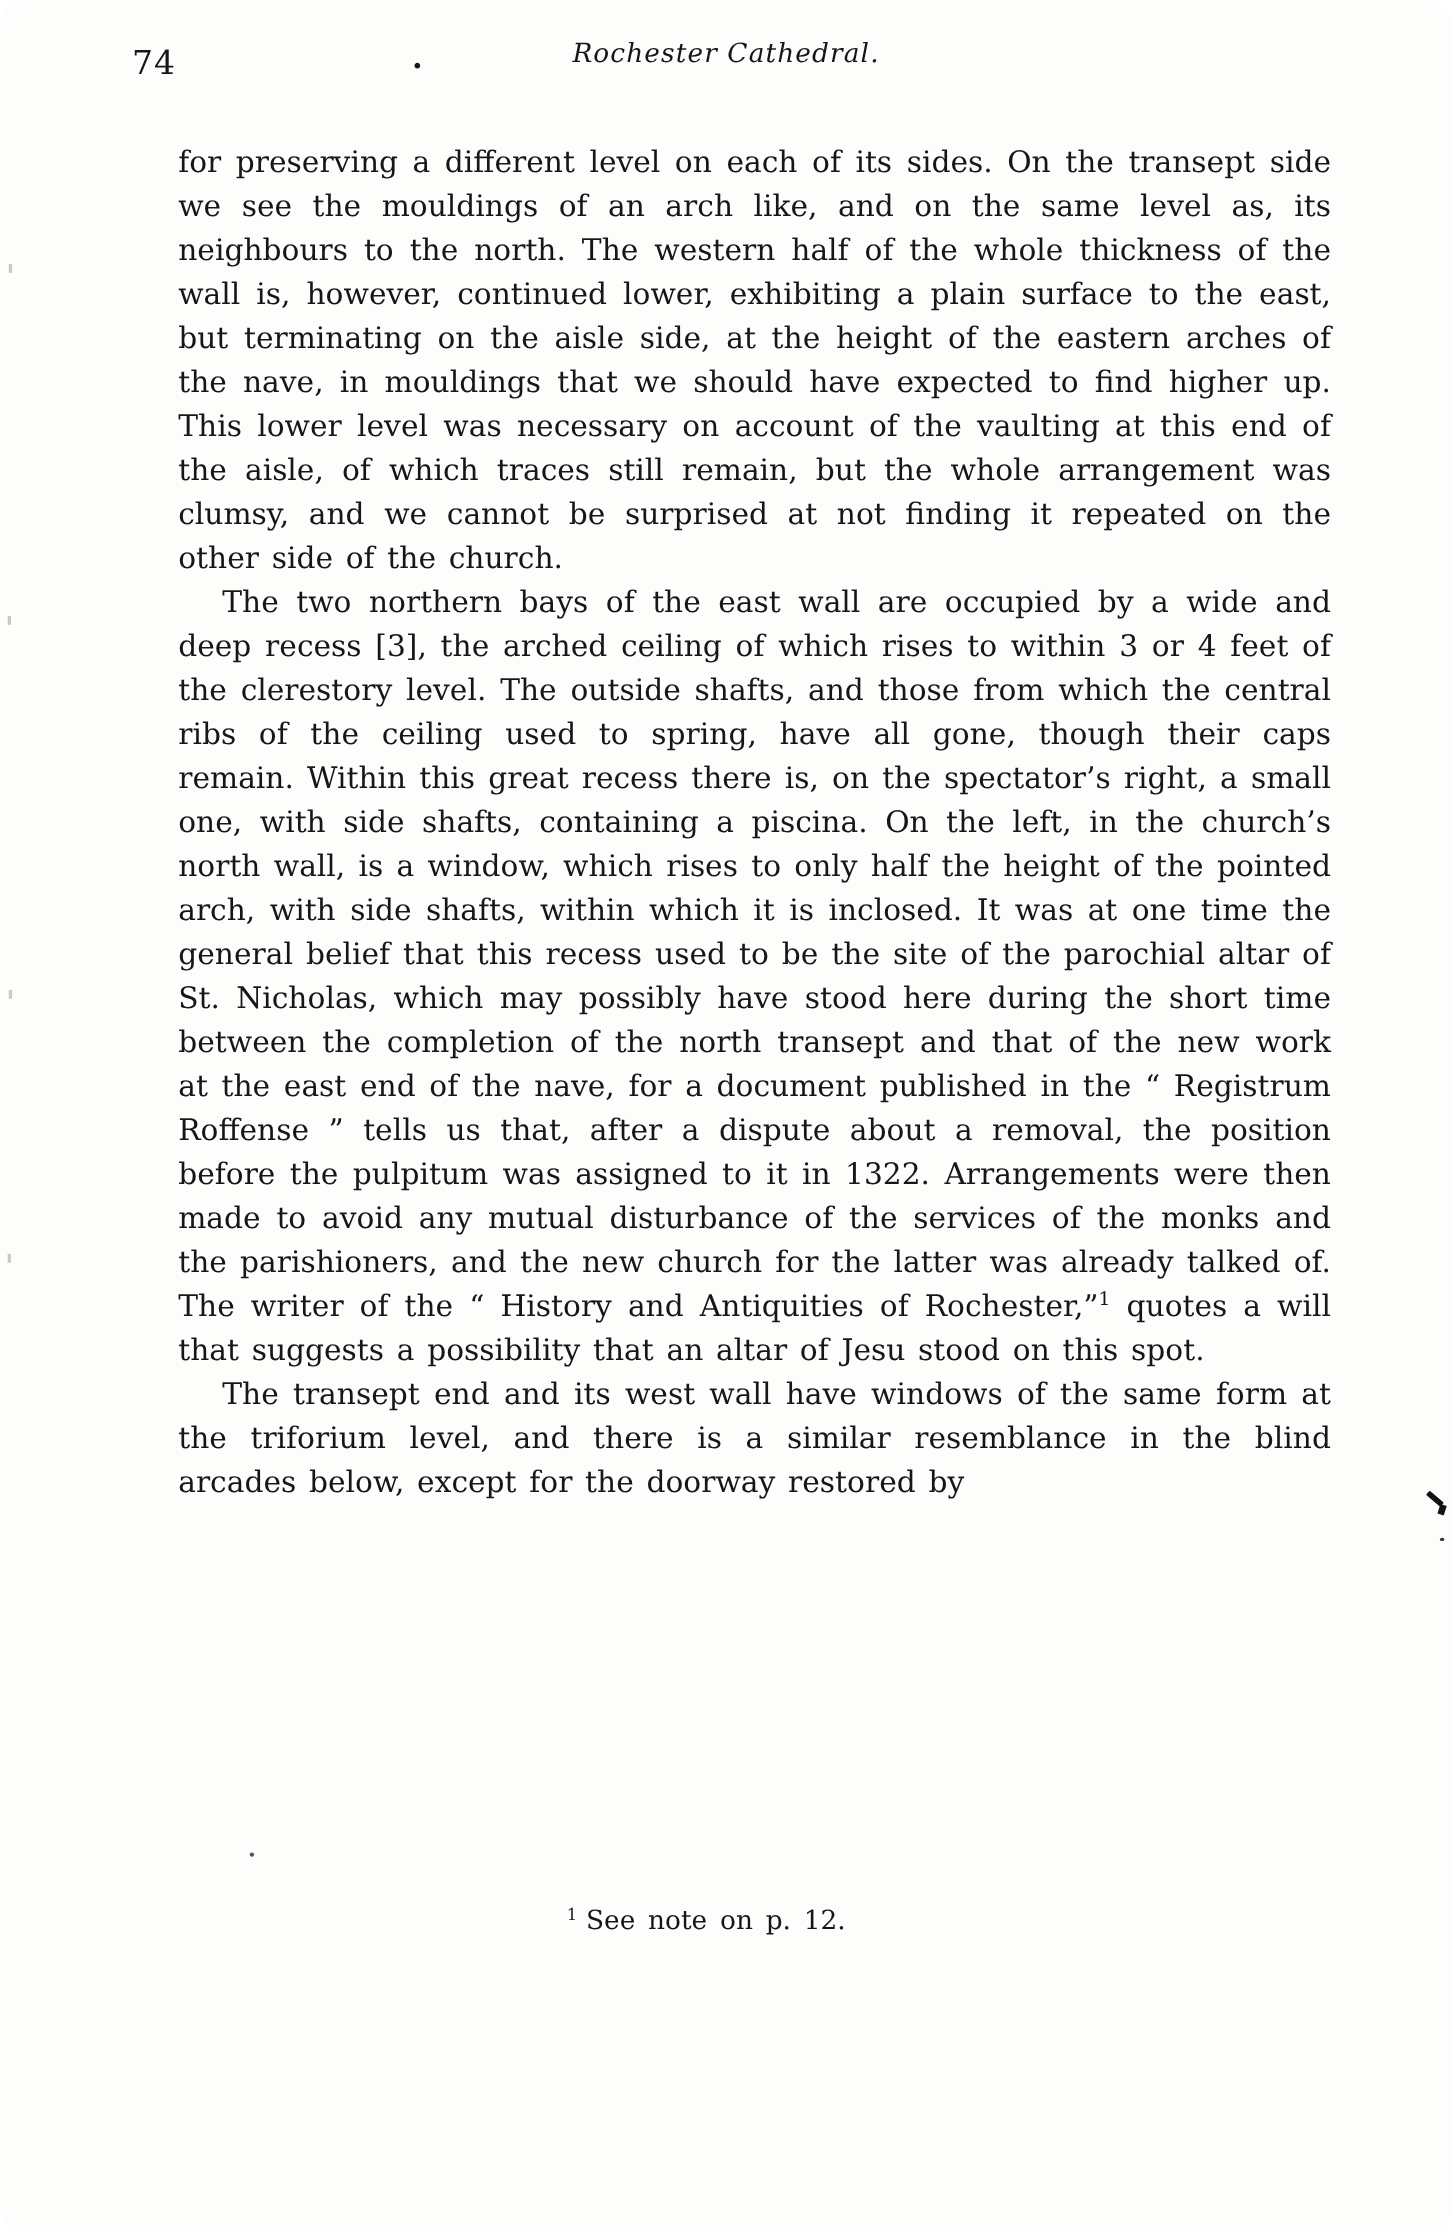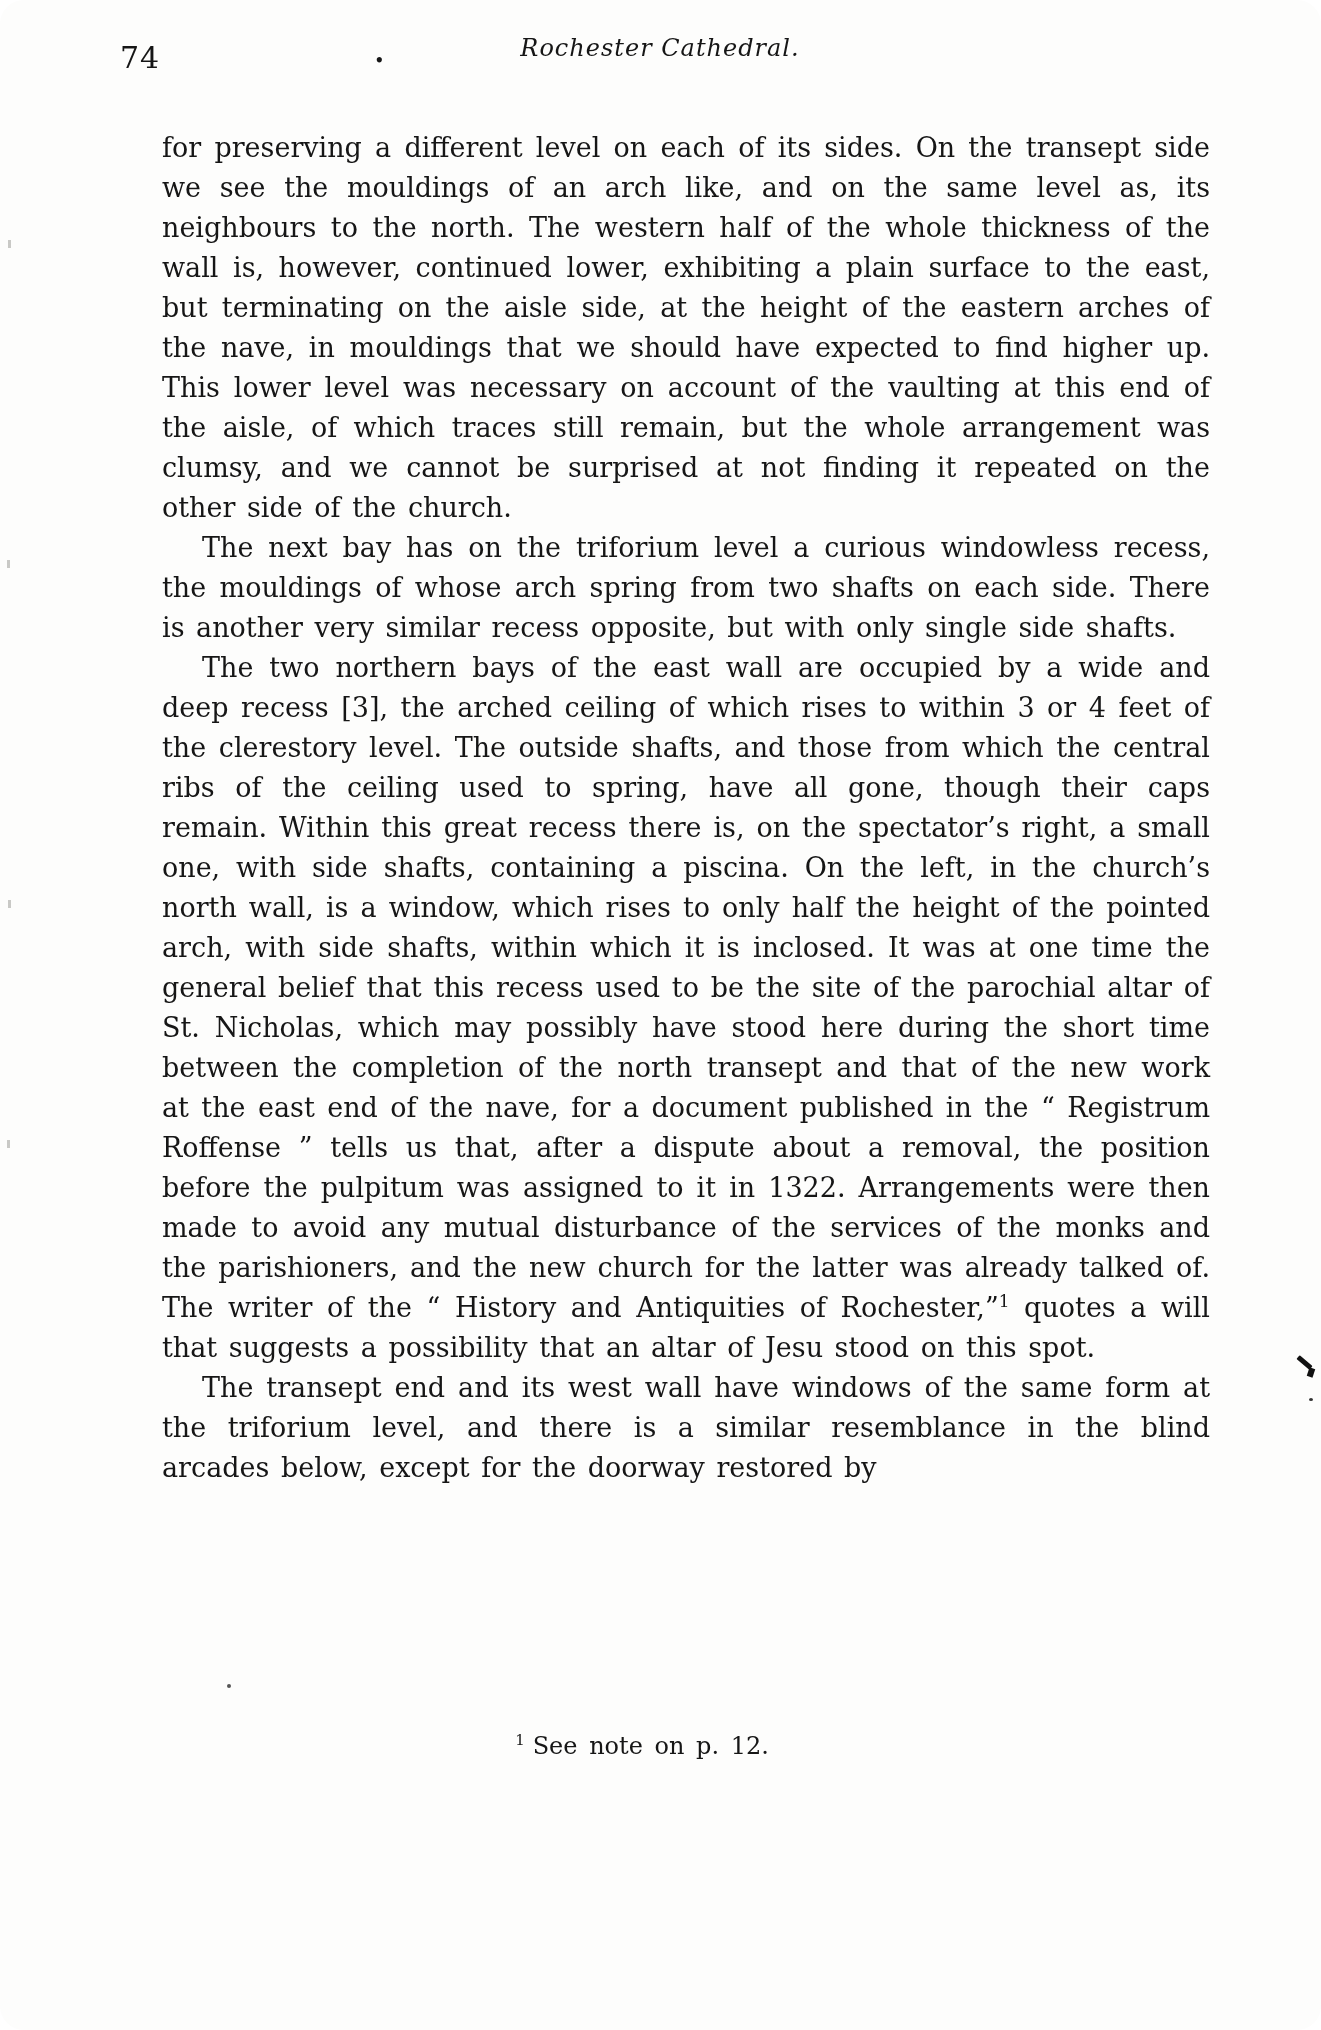--- a/index.html
+++ b/index.html
@@ -134,21 +134,20 @@
 <body>
 
 <div class="page">
 
   <div class="page-number">74</div>
   <div class="header-dot">•</div>
   <div class="running-title">Rochester Cathedral.</div>
 
   <div class="text-block">
     <p class="para">for preserving a different level on each of its sides.  On the transept side we see the mouldings of an arch like, and on the same level as, its neighbours to the north.  The western half of the whole thickness of the wall is, however, continued lower, exhibiting a plain surface to the east, but terminating on the aisle side, at the height of the eastern arches of the nave, in mouldings that we should have expected to find higher up. This lower level was necessary on account of the vaulting at this end of the aisle, of which traces still remain, but the whole arrangement was clumsy, and we cannot be surprised at not finding it repeated on the other side of the church.</p>
-    <p class="para indent">The next bay has on the triforium level a curious windowless recess, the mouldings of whose arch spring from two shafts on each side.  There is another very similar recess opposite, but with only single side shafts.</p>
     <p class="para indent"><span>The two northern bays of the east wall are occupied by a wide and deep recess [3], the arched ceiling of which rises to within 3 or 4 feet of the clerestory level.  The outside shafts, and those from which the central ribs of the ceiling used to spring, have all gone, though their caps remain.  Within this great recess there is, on the spectator’s right, a small one, with side shafts, containing a piscina.  On the left, in the church’s north wall, is a window, which rises to only half the height of the pointed arch, with side shafts, within which it is inclosed.  It was at one time the general belief that this recess used to be the site of the parochial altar of St. Nicholas, which may possibly have stood here during the short time between the completion of the north transept and that of the new work at the east end of the nave, for a document published in the “ Registrum  Roffense ” tells us that, after a dispute about a removal, the position before the pulpitum was assigned to it in 1322.  Arrangements were then made to avoid any mutual disturbance of the services of the monks and the parishioners, and the new church for the latter was already talked of.  The writer of the “ History and Antiquities of Rochester,”</span><sup>1</sup><span> quotes a will that suggests a possibility that an altar of Jesu stood on this spot.</span></p>
     <p class="para indent">The transept end and its west wall have windows of the same form at the triforium level, and there is a similar resemblance in the blind arcades below, except for the doorway restored by</p>
   </div>
 
   <div class="footnote"><sup>1</sup><span>See note on p. 12.</span></div>
 
   <div class="margin-mark">
     <div class="stroke"></div>
     <div class="stroke2"></div>
   </div>

